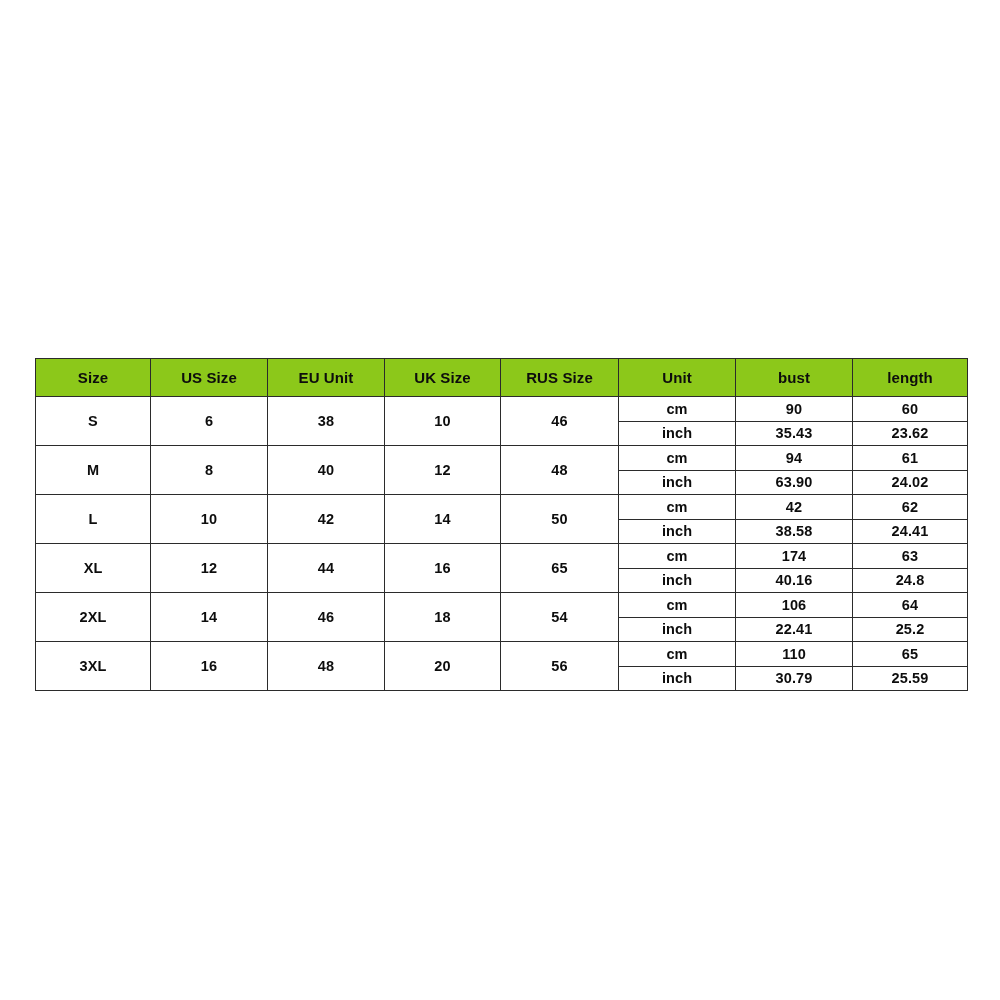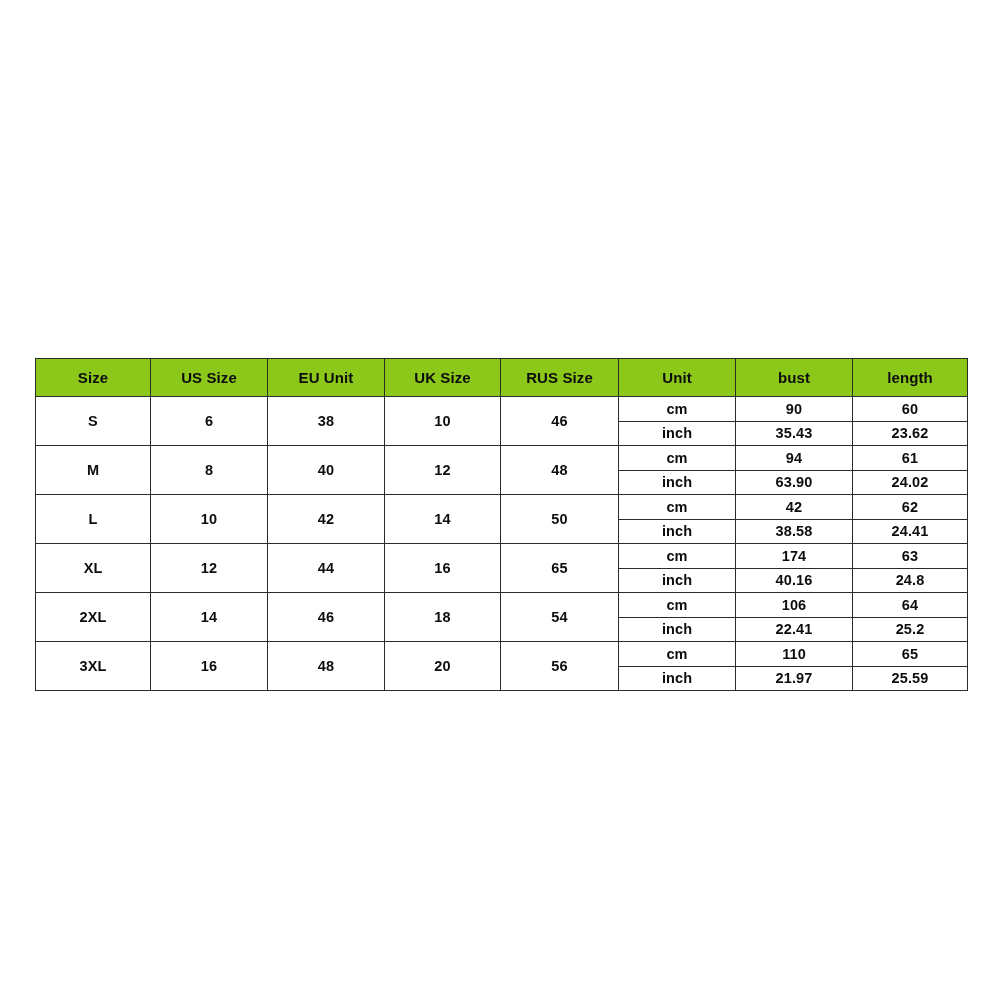--- a/index.html
+++ b/index.html
@@ -187,19 +187,19 @@
         <td class="num-cell" rowspan="2">16</td>
         <td class="num-cell" rowspan="2">48</td>
         <td class="num-cell" rowspan="2">20</td>
         <td class="num-cell" rowspan="2">56</td>
         <td class="unit-cell">cm</td>
         <td class="meas-cell">110</td>
         <td class="meas-cell">65</td>
       </tr>
       <tr>
         <td class="unit-cell">inch</td>
-        <td class="meas-cell">21.97</td>
+        <td class="meas-cell">30.79</td>
         <td class="meas-cell">25.59</td>
       </tr>
 
     </tbody>
   </table>
 </div>
 
 </body></html>

